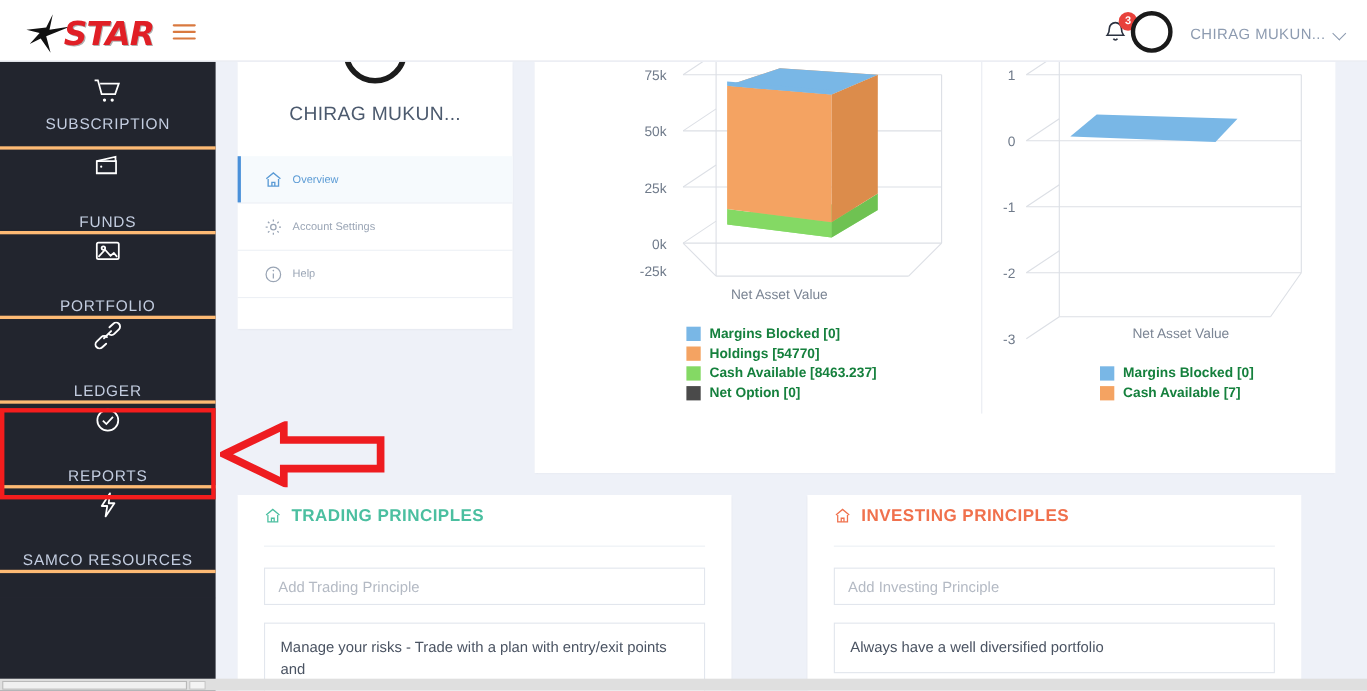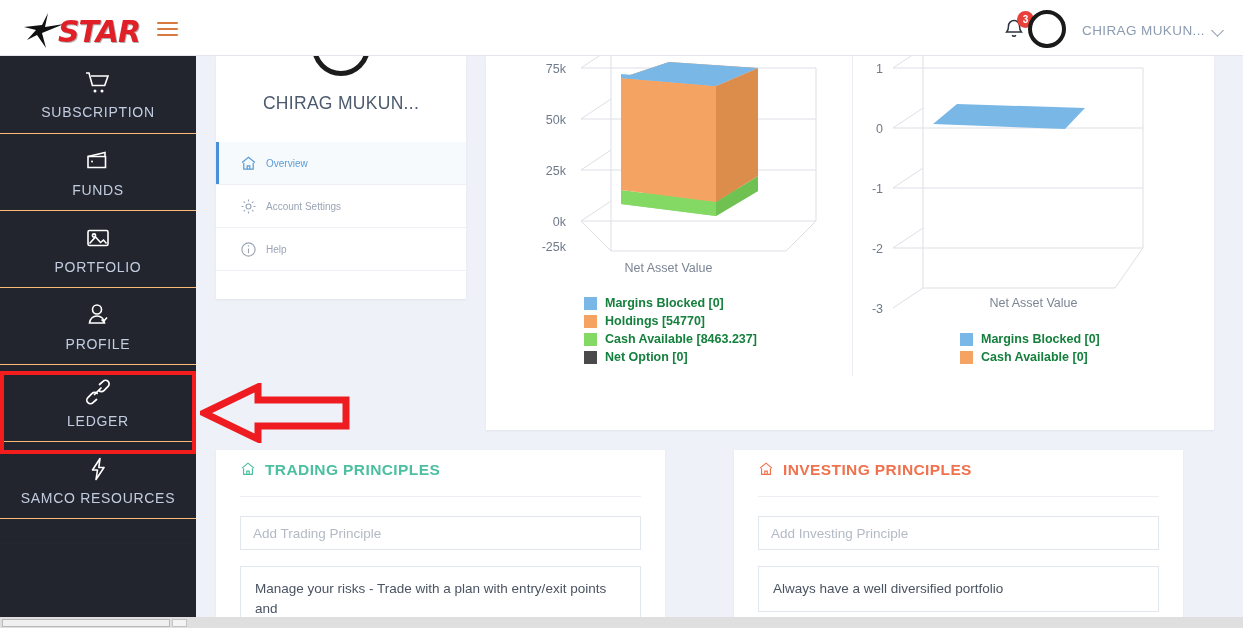--- a/index.html
+++ b/index.html
@@ -83,21 +83,21 @@
   }
   .side-item {
     position: relative;
     height: 77px;
     border-bottom: 1px solid #34384220;
     display: flex; flex-direction: column;
     align-items: center; justify-content: center;
     cursor: pointer;
     color: #c9d2e3;
   }
-  .side-item + .side-item { border-top: 1px solid #fdba74; }
+  .side-item + .side-item { border-top: 3px solid #fdba74; justify-content: space-between; }
   .side-icon { height: 30px; display:flex; align-items:center; justify-content:center; }
   .side-label {
     margin-top: 6px;
     font-size: 14px; letter-spacing: .7px;
     color: #c3cde0;
   }
   .side-item.partial { height: 26px; overflow: hidden; }
 
   
   .hl-box {
@@ -155,21 +155,21 @@
   .pmenu-ic { width: 26px; display: inline-flex; align-items: center; }
 
   
   .charts-panel {
     position: absolute; left: 290px; top: 0px;
     width: 728px; height: 374px;
     background: #ffffff;
     box-shadow: 0 1px 2px rgba(0,0,0,.06);
   }
   .chart-col {
-    position: absolute; top: 0; height: 320px;
+    position: absolute; top: 0; height: 320px; margin-left: 40px;
   }
   .chart-col.left  { left: 0px;   width: 365px; }
   .chart-col.right { left: 366px; width: 362px; border-left: 1px solid #e9ecf2; }
   .chart-svg { display: block; }
   .chart-xlabel {
     position: absolute; width: 100%; text-align: center;
     font-size: 12.5px; color: #7b8594;
   }
   .legend { position: absolute; }
   .legend-row {
@@ -293,42 +293,41 @@
       <div class="side-icon">
         <svg width="26" height="24" viewBox="0 0 26 24" fill="none" stroke="#ffffff" stroke-width="1.6">
           <rect x="3" y="4.5" width="20" height="15" rx="1.5"></rect>
           <circle cx="9" cy="9.5" r="1.6"></circle>
           <path d="M4.5 17.5 10.5 11l5 5.5 3-2.5 3 3.5"></path>
         </svg>
       </div>
       <div class="side-label">PORTFOLIO</div>
     </div>
 
-    <div class="side-item">
-      <div class="side-icon">
-        <svg width="26" height="26" viewBox="0 0 26 26" fill="none" stroke="#ffffff" stroke-width="1.6">
-          <circle cx="12" cy="7.5" r="4.5"></circle>
-          <path d="M4.5 21c.8-4.5 4-7 7.5-7s6.7 2.5 7.5 7z"></path>
-          <path d="M16.5 17.5l2 2 3.5-4"></path>
-        </svg>
-      </div>
-      <div class="side-label">PROFILE</div>
-    </div>
 
     <div class="side-item">
       <div class="side-icon">
         <svg width="28" height="26" viewBox="0 0 28 26" fill="none" stroke="#ffffff" stroke-width="1.7" stroke-linecap="round">
           <path d="M15.5 5.5 19 2.3a3.6 3.6 0 0 1 5.1 5.1l-4.2 4.2a3.6 3.6 0 0 1-5.1 0"></path>
           <path d="M12.5 20.5 9 23.7a3.6 3.6 0 0 1-5.1-5.1l4.2-4.2a3.6 3.6 0 0 1 5.1 0"></path>
           <path d="M10.5 15.5 17 9"></path>
         </svg>
       </div>
       <div class="side-label">LEDGER</div>
     </div>
 
+    <div class="side-item">
+      <div class="side-icon">
+        <svg width="26" height="26" viewBox="0 0 26 26" fill="none" stroke="#ffffff" stroke-width="1.6">
+          <circle cx="13" cy="13" r="9.5"></circle>
+          <path d="M8.5 13.3l3.2 3.2 6-6.6"></path>
+        </svg>
+      </div>
+      <div class="side-label">REPORTS</div>
+    </div>
 
     <div class="side-item">
       <div class="side-icon">
         <svg width="24" height="26" viewBox="0 0 24 26" fill="none" stroke="#ffffff" stroke-width="1.6" stroke-linejoin="round">
           <path d="M14 2.5 6.5 14h5L10 23.5 18 11.5h-5.2z"></path>
         </svg>
       </div>
       <div class="side-label">SAMCO RESOURCES</div>
     </div>
 
@@ -472,21 +471,21 @@
           <polygon points="80,68 212,73 232,52 104,48" fill="#79b7e6"></polygon>
         </svg>
         <div class="chart-xlabel" style="top:240px;">Net Asset Value</div>
         <div class="legend" style="left:107px; top:274px;">
           <div class="legend-row">
             <span class="legend-sw" style="background:#79b7e6"></span>
             <span>Margins Blocked [0]</span>
           </div>
           <div class="legend-row">
             <span class="legend-sw" style="background:#f4a362"></span>
-            <span>Cash Available [0]</span>
+            <span>Cash Available [7]</span>
           </div>
         </div>
       </div>
 
     </div>
 
     <div class="pr-card left">
       <div class="pr-head">
         <span class="pr-ic">
           <svg width="16" height="16" viewBox="0 0 18 18" fill="none" stroke="#4bbfa0" stroke-width="1.3">

